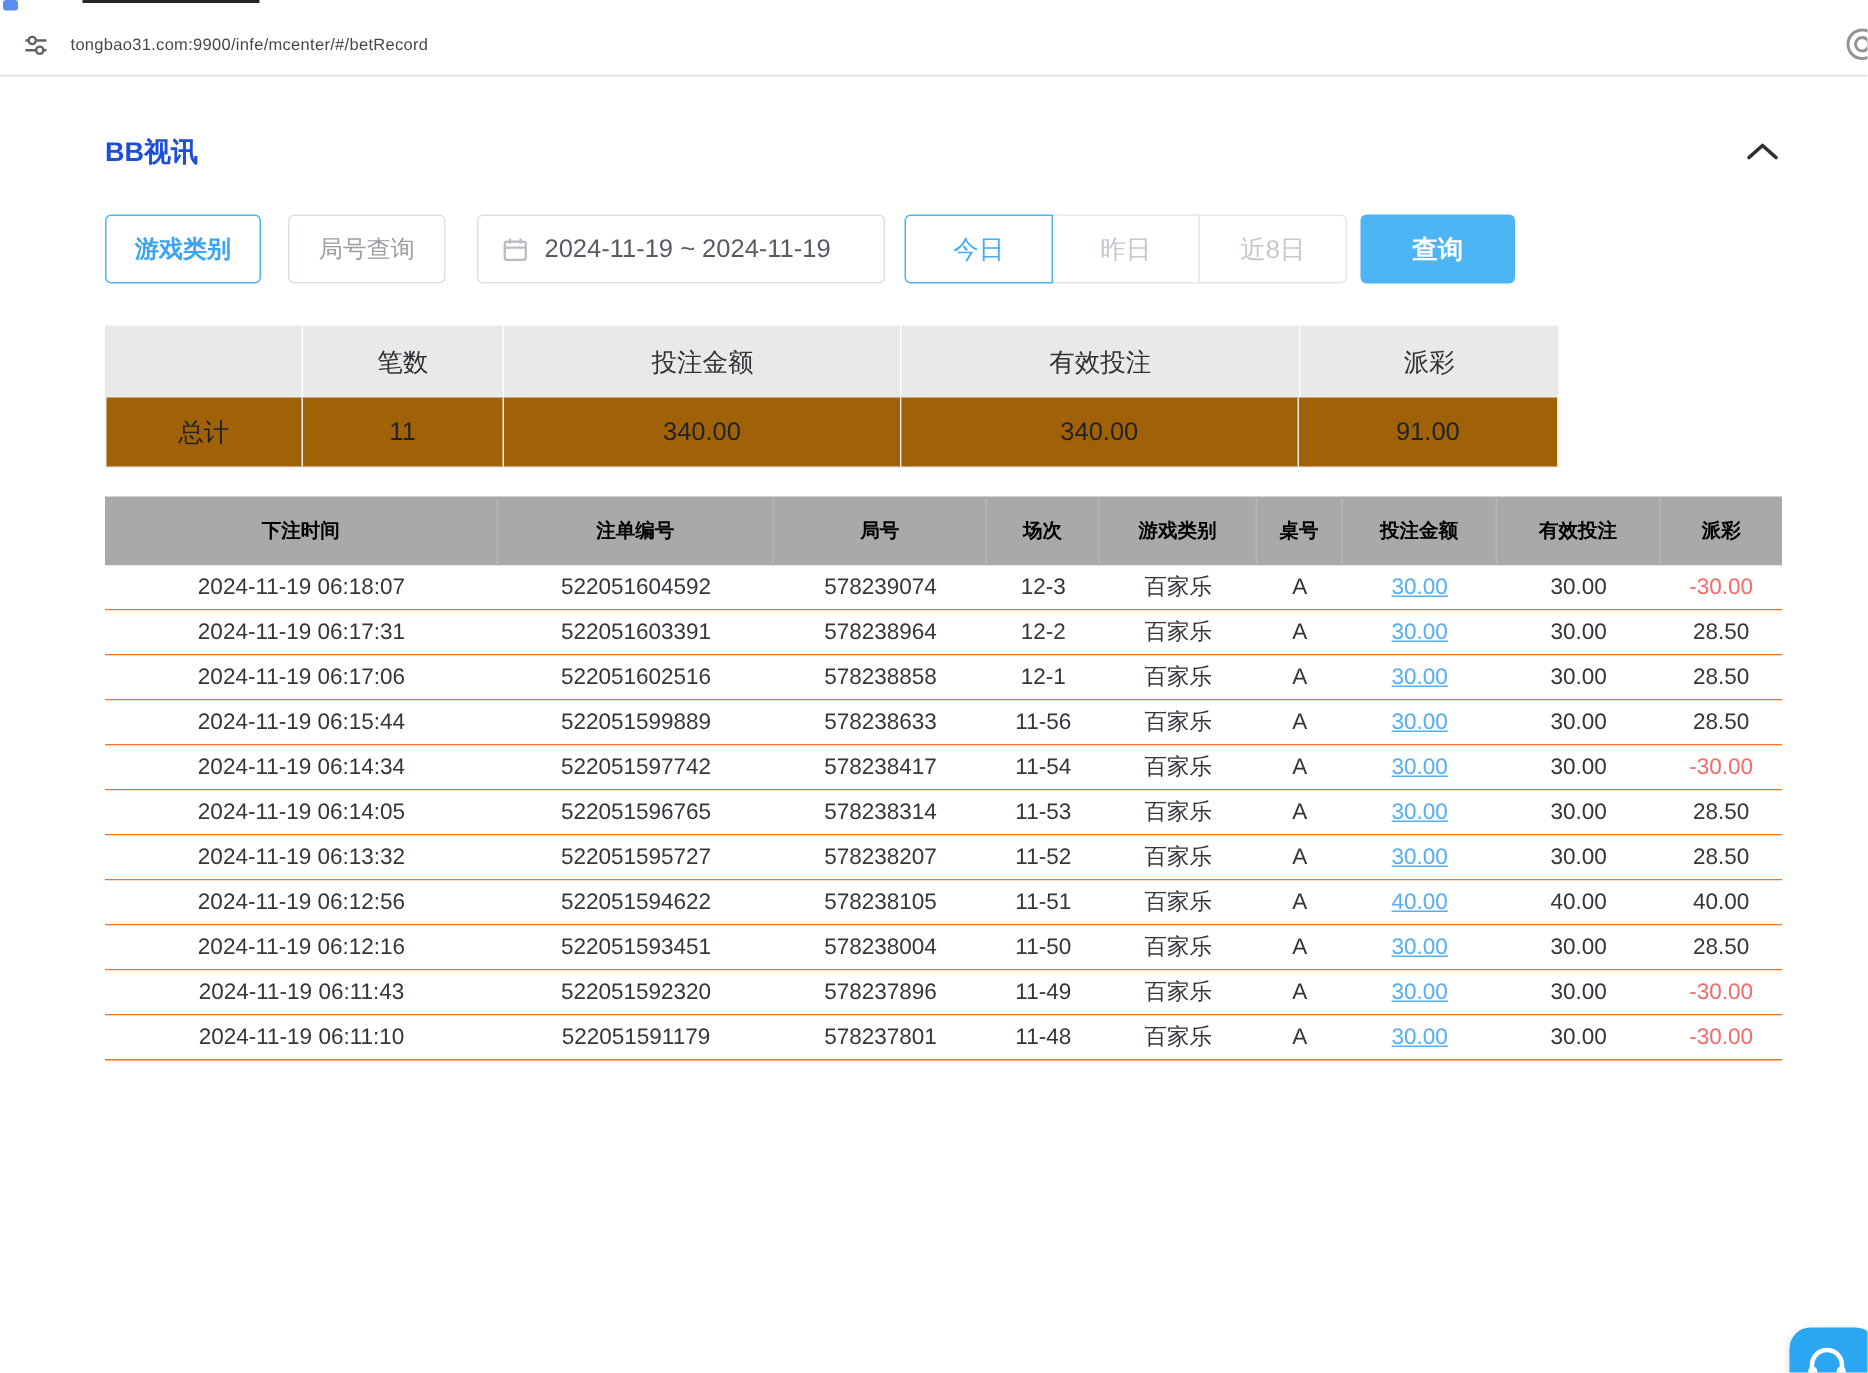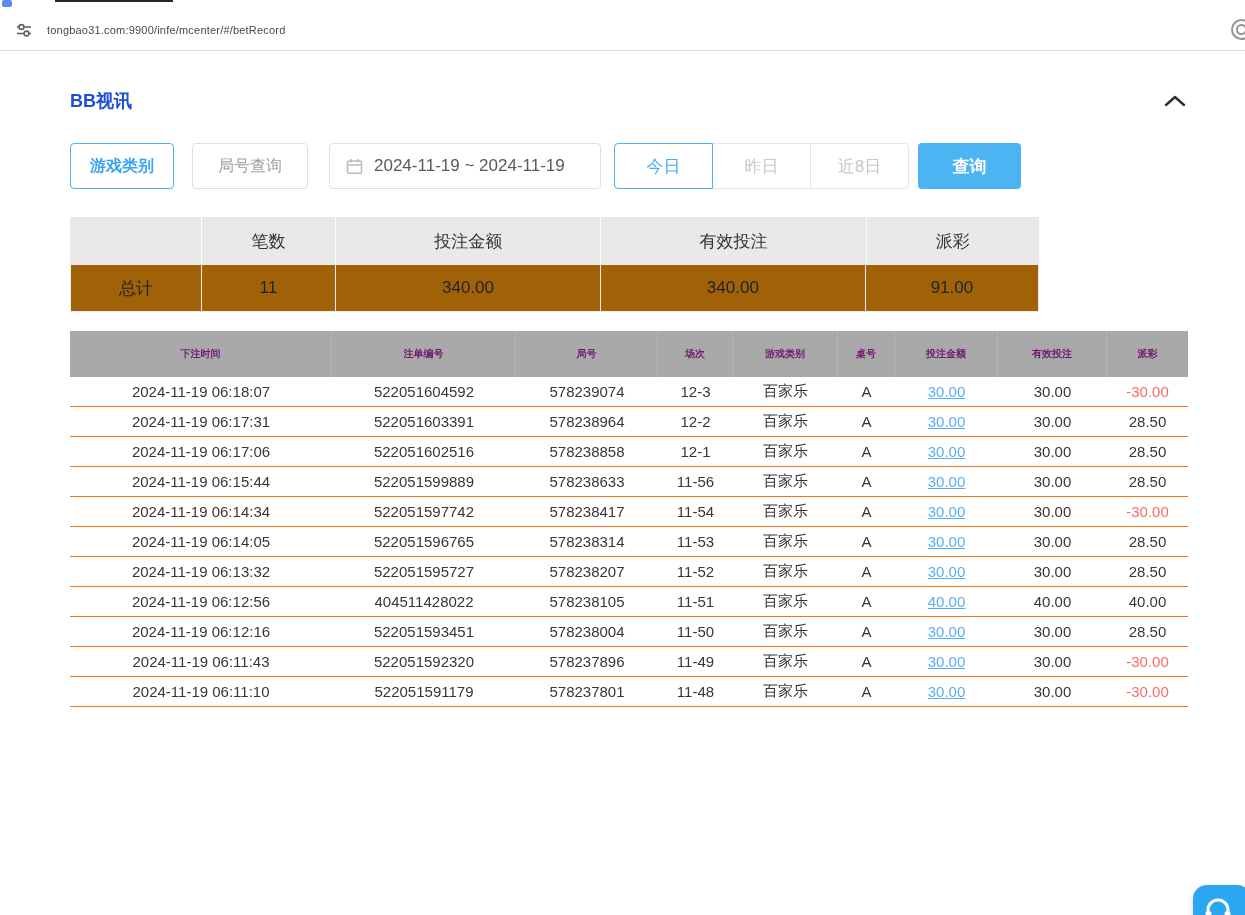--- a/index.html
+++ b/index.html
@@ -27,21 +27,21 @@
   .page { padding: 38px 57px 0 70px; }
 
   .section-header { display: flex; justify-content: space-between; align-items: center; }
   .section-title { font-size: 18px; font-weight: bold; color: #1d4ed8; }
   .collapse-btn { width: 26px; height: 18px; display: flex; align-items: center; justify-content: center; cursor: pointer; }
 
   
   .filter-row { margin-top: 30px; display: flex; align-items: center; }
   .btn { height: 46px; border-radius: 4px; display: flex; align-items: center; justify-content: center; font-size: 16px; cursor: pointer; background: #fff; }
   .btn-date-query { width: 104px; border: 1px solid #4db3f2; color: #3aa4f3; font-weight: bold; }
-  .btn-round-query { width: 116px; border: 1px solid #dcdfe6; color: #9a9da3; margin-left: 18px; }
+  .btn-round-query { width: 105px; border: 1px solid #dcdfe6; color: #9a9da3; margin-left: 18px; }
   .date-box { width: 272px; height: 46px; border: 1px solid #dcdfe6; border-radius: 4px; margin-left: 21px; display: flex; align-items: center; padding-left: 16px; cursor: pointer; background: #fff; }
   .date-text { font-size: 17px; color: #565b63; margin-left: 11px; }
   .quick-group { display: flex; margin-left: 13px; }
   .quick-btn { width: 99px; height: 46px; border: 1px solid #e3e6eb; background: #fff; font-size: 17px; color: #c4c8ce; display: flex; align-items: center; justify-content: center; cursor: pointer; }
   .quick-btn + .quick-btn { margin-left: -1px; }
   .quick-btn:first-child { border-radius: 4px 0 0 4px; }
   .quick-btn:last-child { border-radius: 0 4px 4px 0; }
   .quick-btn.active { border-color: #4db3f2; color: #44adf3; position: relative; z-index: 1; }
   .btn-search { width: 103px; height: 46px; margin-left: 9px; background: #4db4f3; border: none; color: #fff; font-size: 17px; font-weight: bold; }
 
@@ -52,21 +52,21 @@
   .summary .hcell:last-child { border-right: none; }
   .summary .drow { display: flex; border: 1px solid #ececec; border-top: none; }
   .summary .dcell { background: #a16207; height: 46px; display: flex; align-items: center; justify-content: center; font-size: 17px; color: #1f2329; border-right: 1px solid #ececec; }
   .summary .dcell:last-child { border-right: none; }
   .s1 { width: 152px; } .s2 { width: 155px; } .s3 { width: 306px; } .s4 { width: 306px; } .s5 { width: 199px; }
   .summary .drow .s1 { width: 151px; } 
 
   
   .table { margin-top: 19px; width: 1118px; }
   .thead { display: flex; background: #a9a9a9; height: 46px; }
-  .th { color: #701a75; font-weight: bold; font-size: 10px; display: flex; align-items: center; justify-content: center; border-right: 1px solid #b6b6b6; }
+  .th { color: #000000; font-weight: bold; font-size: 13px; display: flex; align-items: center; justify-content: center; border-right: 1px solid #b6b6b6; }
   .th:last-child { border-right: none; }
   .tr { display: flex; height: 30px; border-bottom: 1px solid #f97316; background: #fff; }
   .td { display: flex; align-items: center; justify-content: center; color: #33373d; font-size: 15px; }
   .bet-link { color: #57aef6; text-decoration: underline; cursor: pointer; }
   .td.neg { color: #f56c6c; }
   .c1 { width: 262px; } .c2 { width: 184px; } .c3 { width: 142px; }
   .c4 { width: 75px; }  .c5 { width: 105px; } .c6 { width: 57px; }
   .c7 { width: 103px; } .c8 { width: 109px; } .c9 { width: 81px; }
 
   
@@ -248,21 +248,21 @@
     <div class="td c6">A</div>
     <div class="td c7">
             <span class="bet-link">30.00</span>
           </div>
     <div class="td c8">30.00</div>
     <div class="td c9">28.50</div>
   </div>
 
   <div class="tr">
     <div class="td c1">2024-11-19 06:12:56</div>
-    <div class="td c2">404511428022</div>
+    <div class="td c2">522051594622</div>
     <div class="td c3">578238105</div>
     <div class="td c4">11-51</div>
     <div class="td c5">百家乐</div>
     <div class="td c6">A</div>
     <div class="td c7">
             <span class="bet-link">40.00</span>
           </div>
     <div class="td c8">40.00</div>
     <div class="td c9">40.00</div>
   </div>

